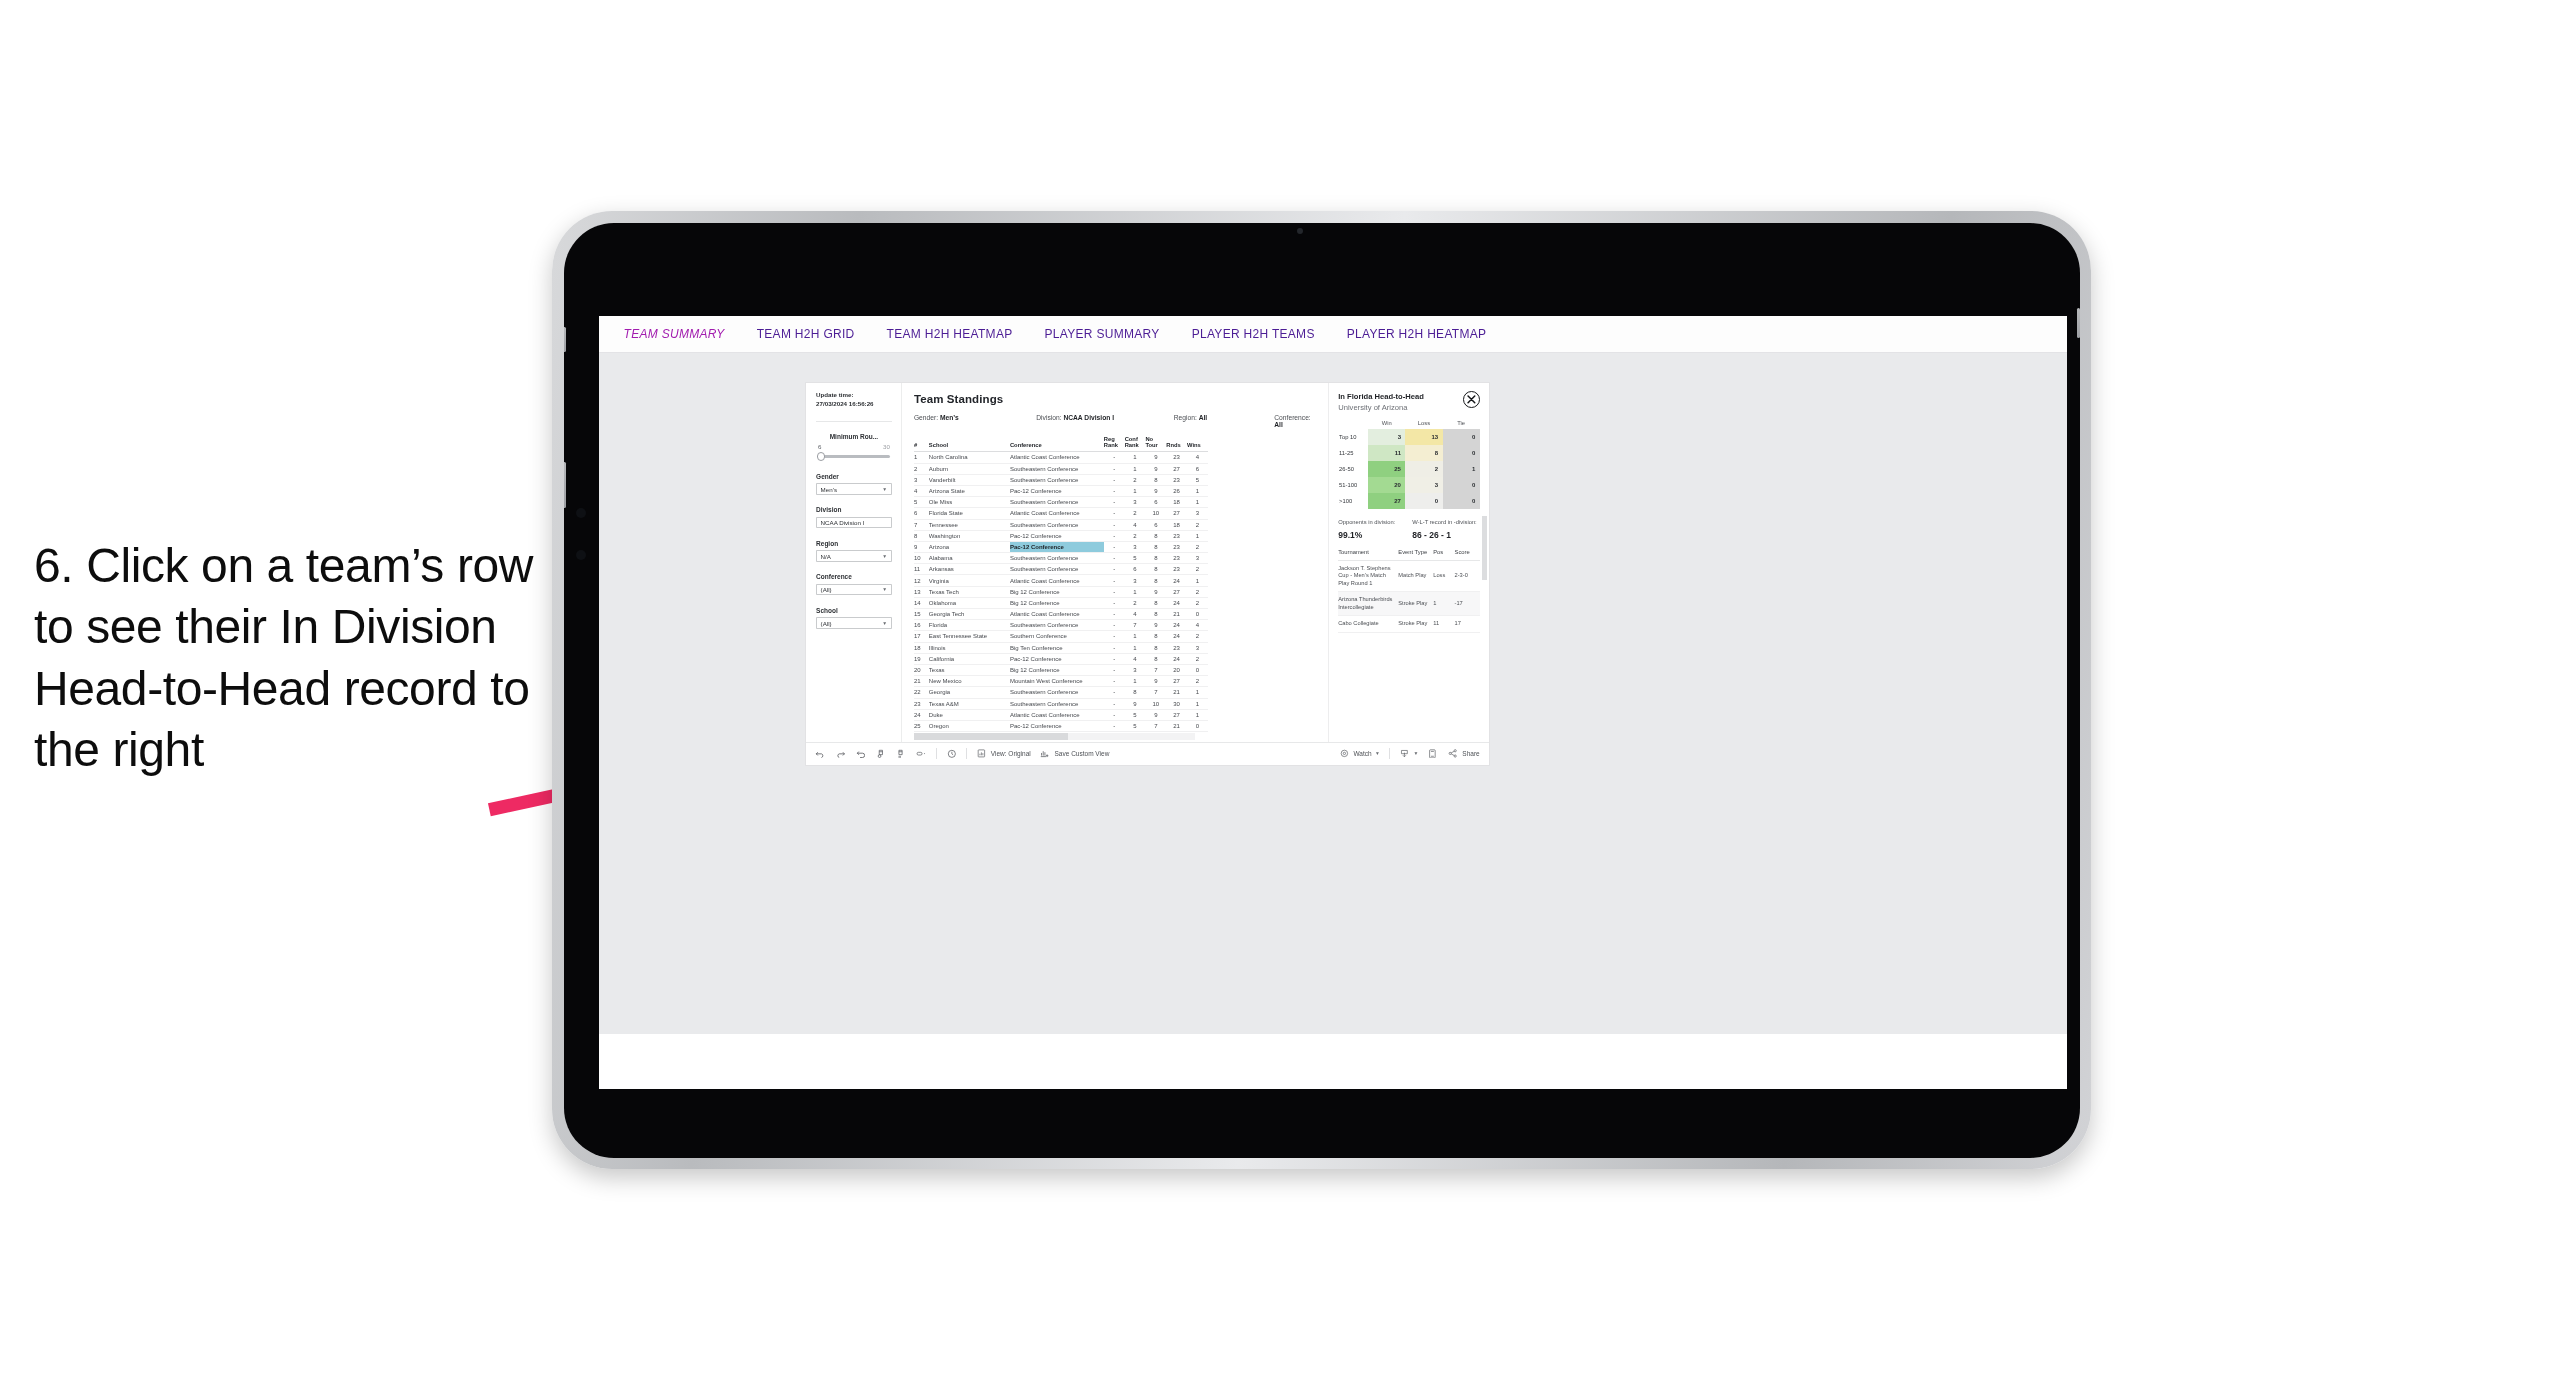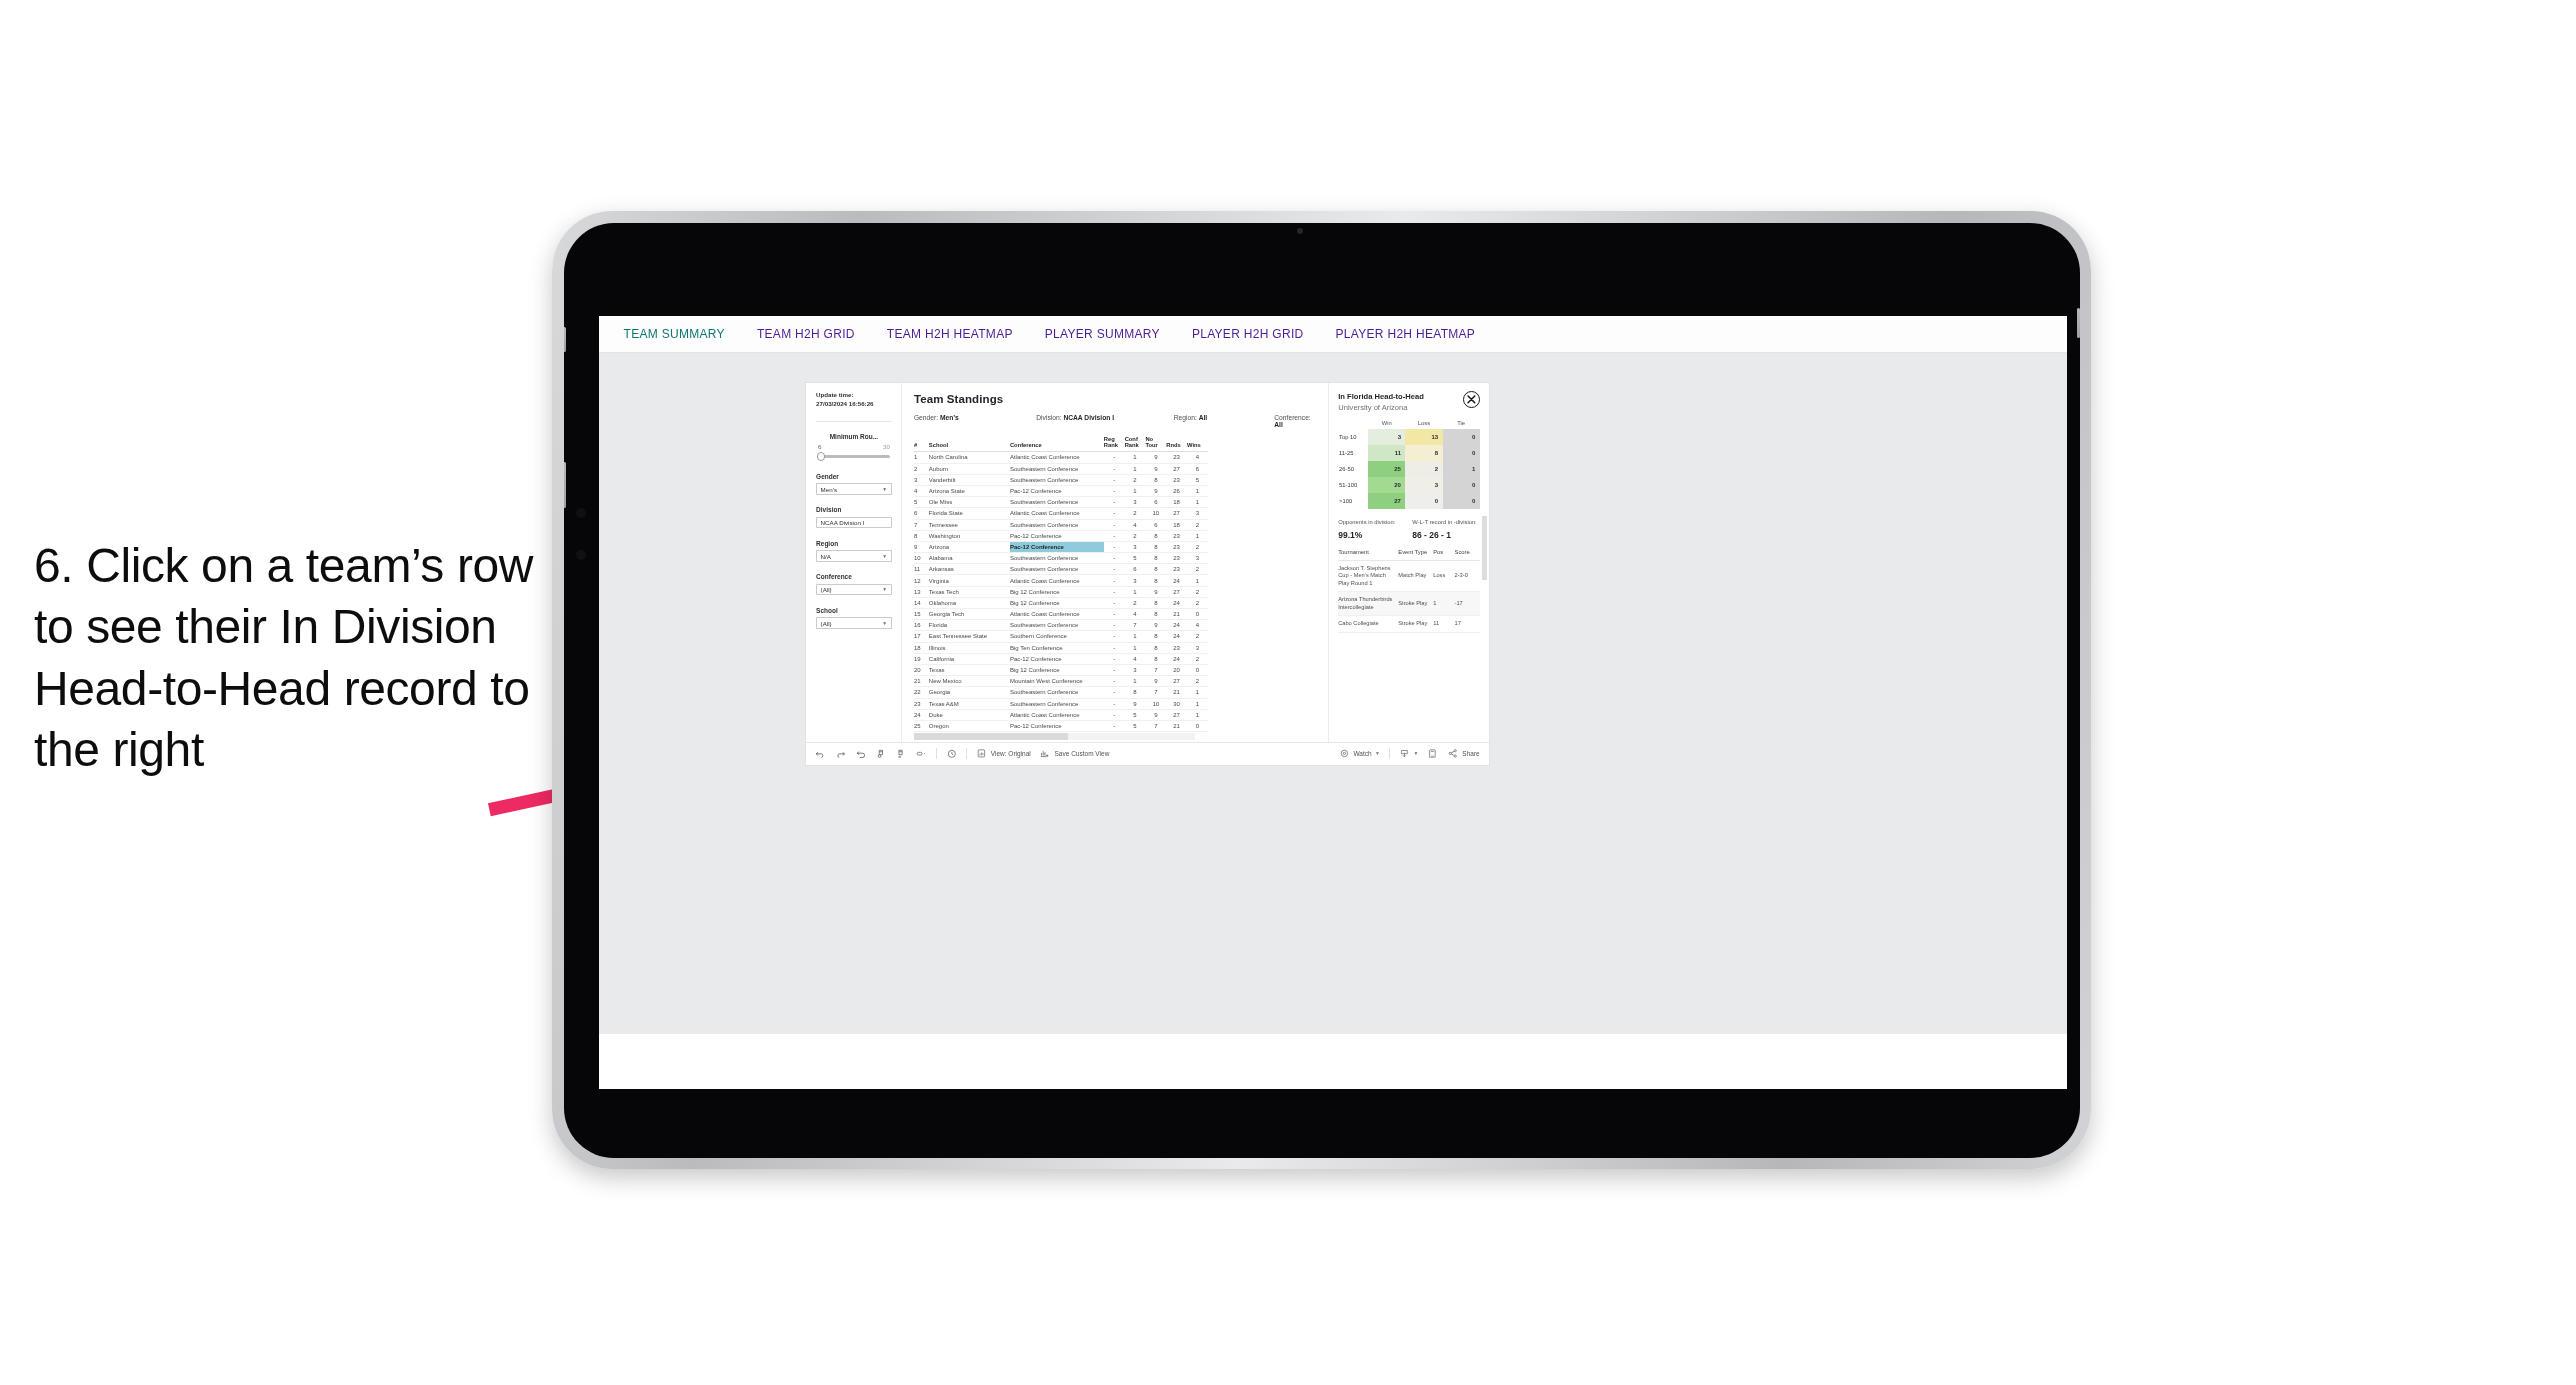--- a/index.html
+++ b/index.html
@@ -92,21 +92,21 @@
   }
   .vdiv { color: #c7c8cd; }
 
   
   #subnav {
     height: 37px; display: flex; align-items: center; gap: 32px;
     padding: 0 25px; background: #fdfdfd; border-bottom: 0.9px solid #e3e3e6;
     font-size: 12px; letter-spacing: 0.3px;
   }
   .subnav-item { color: #4c1d95; cursor: pointer; white-space: nowrap; }
-  .subnav-item.active { color: #0f766e; }
+  .subnav-item.active { color: #a21caf; font-style: italic; }
 
   
   #canvas { background: #e9eaec; height: calc(100% - 92px); padding: 30px 0 0 0; position: relative; }
 
   #dashboard {
     position: absolute; left: 207px; top: 30px;
     width: 683px; height: 382px;
     background: #ffffff;
     display: flex; flex-direction: column;
     box-shadow: 0 0 0 0.9px #e1e2e4;
@@ -255,21 +255,21 @@
     <div class="cam-dot" style="left:12.4px;top:327px;width:10.6px;height:10.6px;background:#0e1014;"></div>
 
     <div id="viewport">
 
 
       <div id="subnav">
         <div class="subnav-item active">TEAM SUMMARY</div>
         <div class="subnav-item">TEAM H2H GRID</div>
         <div class="subnav-item">TEAM H2H HEATMAP</div>
         <div class="subnav-item">PLAYER SUMMARY</div>
-        <div class="subnav-item">PLAYER H2H GRID</div>
+        <div class="subnav-item">PLAYER H2H TEAMS</div>
         <div class="subnav-item">PLAYER H2H HEATMAP</div>
       </div>
 
       <div id="canvas">
         <div id="dashboard">
           <div id="dash-body">
 
             <div id="filters">
               <div id="update-time">
                 <div>Update time:</div>

